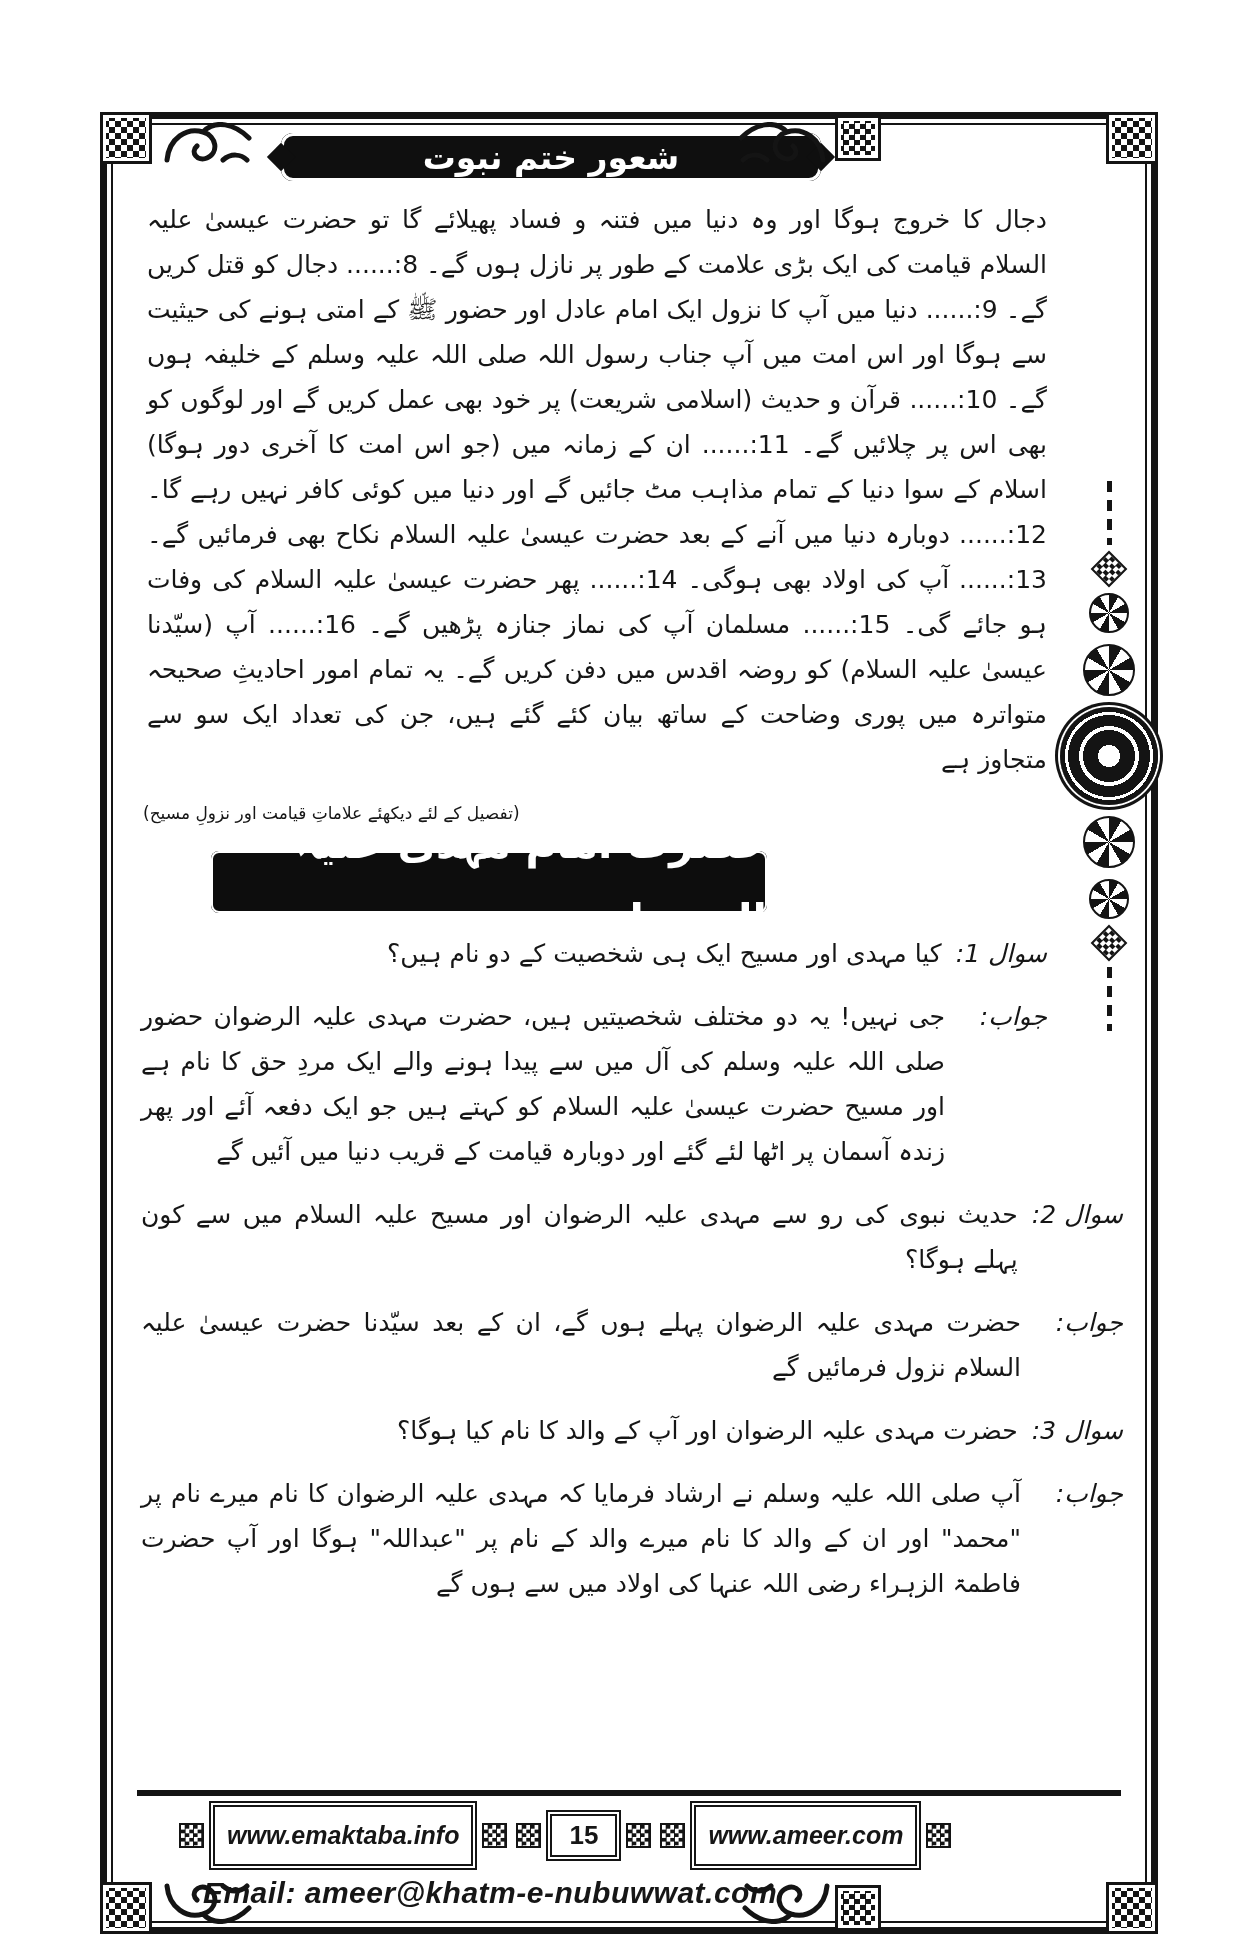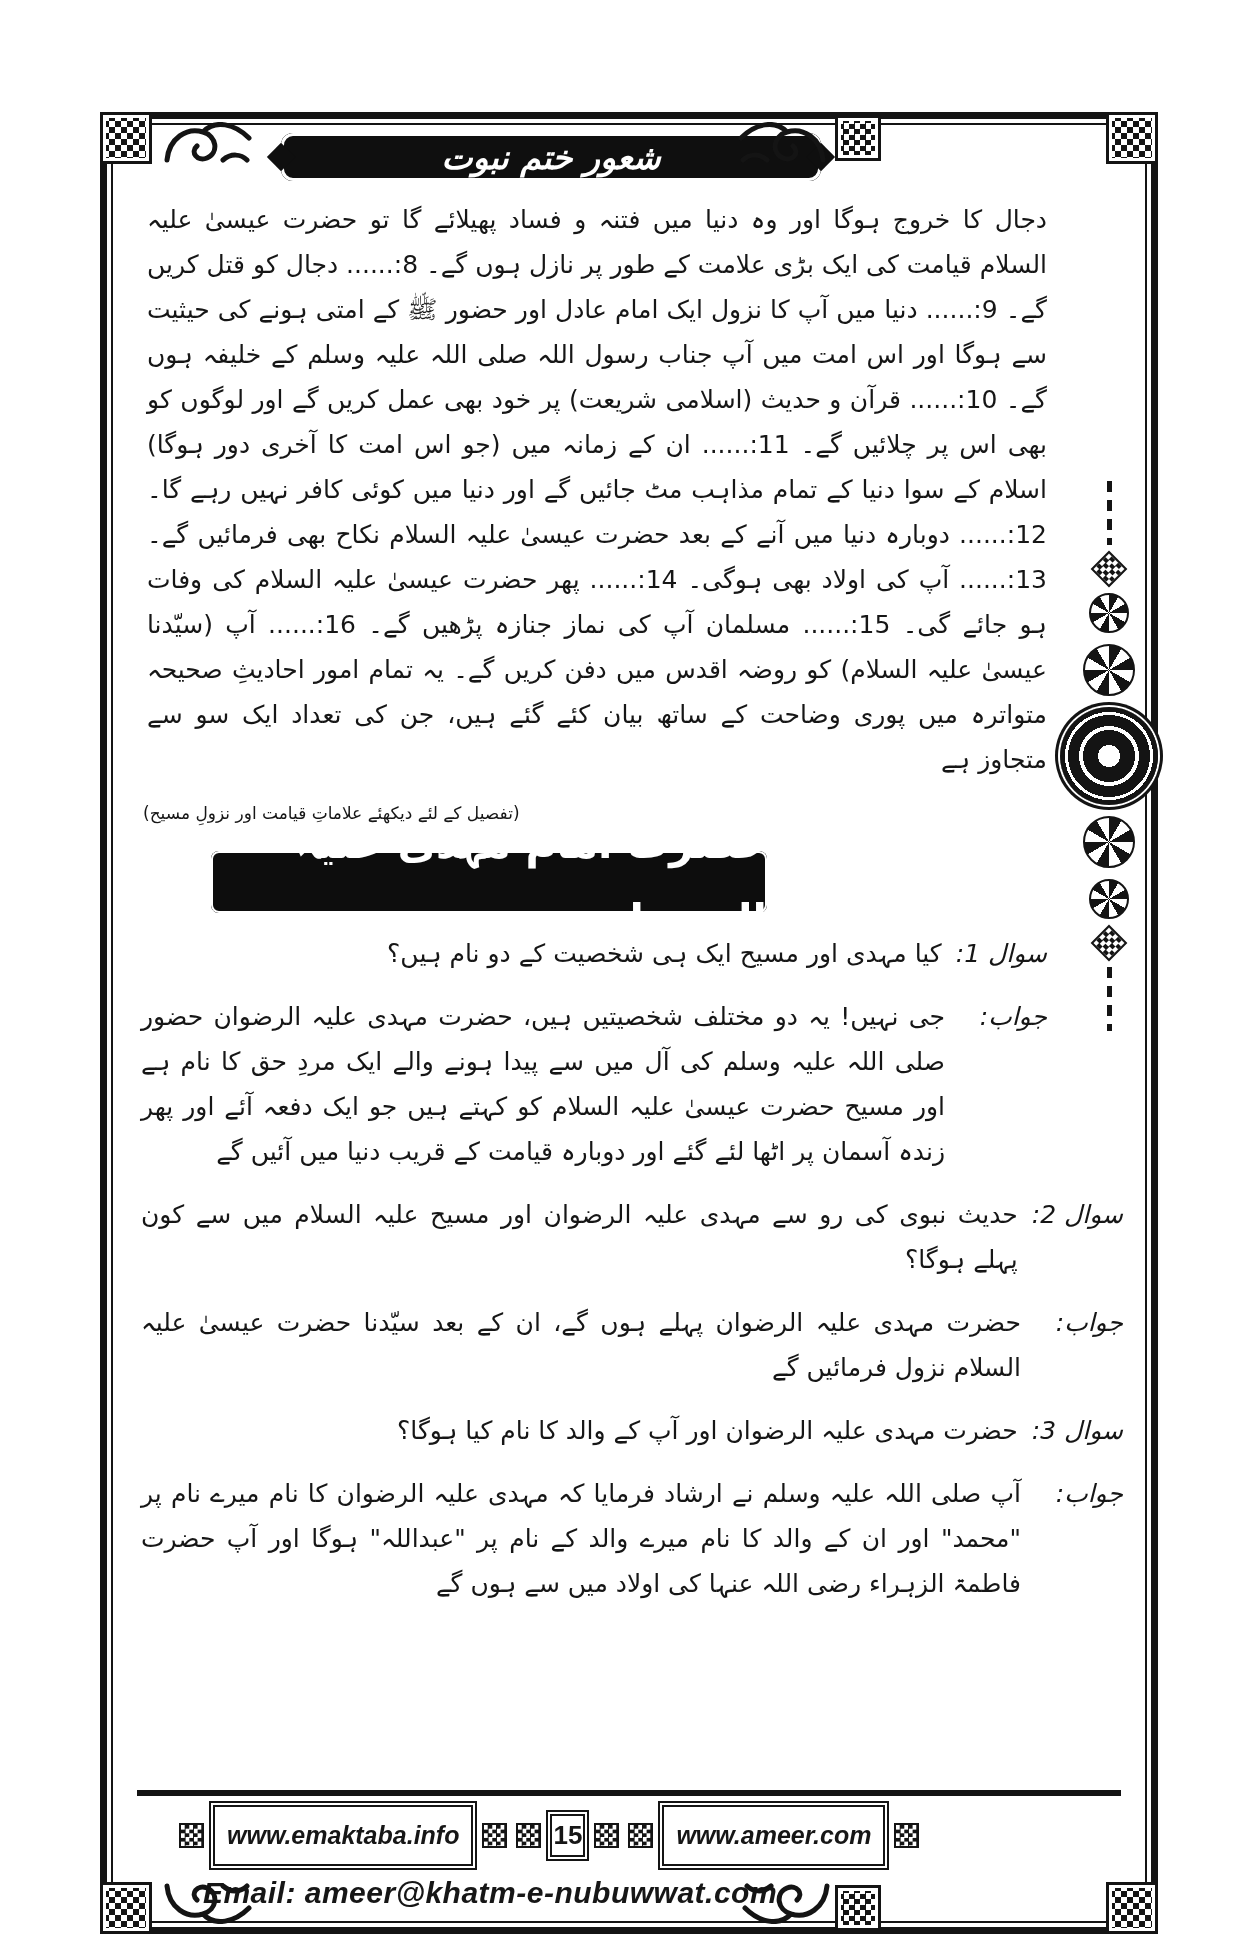--- a/index.html
+++ b/index.html
@@ -22,21 +22,21 @@
   .checker-tm{top:-4px;left:728px;}
   .checker-bm{bottom:-4px;left:728px;}
   .swirl{position:absolute;z-index:6;width:96px;height:46px;}
   .swirl-tl{top:3px;left:54px;}
   .swirl-tr{top:3px;left:626px;transform:scaleX(-1);}
   .swirl-bl{bottom:3px;left:54px;transform:scaleY(-1);}
   .swirl-br{bottom:3px;left:630px;transform:scale(-1,-1);}
 
   
   .header-strip{position:relative;height:58px;flex:0 0 auto;}
-  .banner{position:absolute;top:2px;left:158px;width:540px;height:48px;z-index:5;background:#0f0f0f;color:#ffffff;display:flex;align-items:center;justify-content:center;border-radius:12px;box-shadow:inset 0 0 0 3px #ffffff,inset 0 0 0 6px #0f0f0f;font-size:33px;font-weight:bold;direction:rtl;font-style:italic;}
+  .banner{position:absolute;top:2px;left:158px;width:540px;height:48px;z-index:5;background:#0f0f0f;color:#ffffff;display:flex;align-items:center;justify-content:center;border-radius:12px;box-shadow:inset 0 0 0 3px #ffffff,inset 0 0 0 6px #0f0f0f;font-size:33px;font-weight:bold;direction:rtl;}
   .banner::before,.banner::after{content:"";position:absolute;width:20px;height:20px;background:#0f0f0f;transform:rotate(45deg);top:14px;}
   .banner::before{left:-10px;}
   .banner::after{right:-10px;}
 
   
   .content{flex:1 1 auto;direction:rtl;padding:6px 12px 16px 18px;font-size:25px;line-height:1.8;position:relative;}
   .urdu{font-family:"DejaVu Sans","Liberation Sans",sans-serif;}
   .body-para{text-align:justify;margin:2px 2px 0 6px;}
   .note-line{direction:rtl;text-align:left;font-size:17px;margin:16px 0 0 2px;}
   .section-heading{direction:rtl;background:#0d0d0d;color:#ffffff;width:556px;height:62px;margin:22px auto 4px 70px;display:flex;align-items:center;justify-content:center;font-size:42px;font-weight:bold;border-radius:8px;box-shadow:inset 0 0 0 2px #ffffff,inset 0 0 0 5px #0d0d0d;}
@@ -51,21 +51,21 @@
   .orn-flower{width:52px;height:52px;border-radius:50%;border:2px solid #141414;background:repeating-conic-gradient(#141414 0deg 30deg,#ffffff 30deg 60deg);}
   .orn-flower.small{width:40px;height:40px;}
   .orn-medallion{width:98px;height:98px;border-radius:50%;background:radial-gradient(circle,#ffffff 0 11px,#141414 11px 26px,#ffffff 26px 30px,#141414 30px 41px,#ffffff 41px 44px,#141414 44px);box-shadow:0 0 0 2px #ffffff,0 0 0 5px #141414;}
 
   
   .page-footer{direction:ltr;margin-top:auto;flex:0 0 auto;position:relative;z-index:5;}
   .footer-rule{height:6px;background:#141414;margin:0 14px 9px 14px;}
   .footer-row{display:flex;align-items:center;gap:9px;margin:0 0 8px 56px;}
   .chk-sm{width:25px;height:25px;flex:0 0 auto;background:repeating-conic-gradient(#141414 0deg 90deg,#ffffff 90deg 180deg);background-size:8.3px 8.3px;border:2px solid #141414;}
   .site-box{border:2px solid #141414;outline:2px solid #141414;outline-offset:2px;padding:10px 12px;font:italic 700 25px/1.45 "Liberation Sans",sans-serif;background:#ffffff;}
-  .page-box{border:2px solid #141414;outline:2px solid #141414;outline-offset:2px;padding:1px 1px;font:700 26px/1.45 "Liberation Sans",sans-serif;background:#ffffff;}
+  .page-box{border:2px solid #141414;outline:2px solid #141414;outline-offset:2px;padding:1px 17px;font:700 26px/1.45 "Liberation Sans",sans-serif;background:#ffffff;}
   .email-line{font:italic 700 30px/1.25 "Liberation Sans",sans-serif;width:690px;margin:2px 0 2px 22px;text-align:center;letter-spacing:0.5px;}
 </style>
 </head>
 <body>
 
 <div class="page">
   <div class="frame">
 
     <div class="corner checker tl"></div>
     <div class="corner checker tr"></div>

